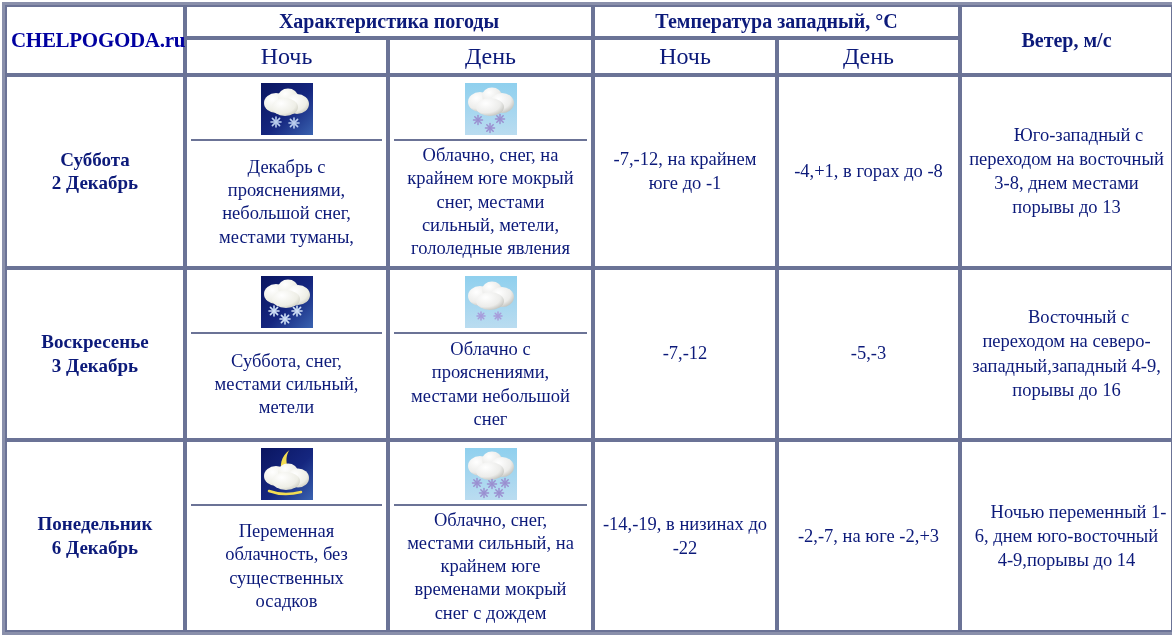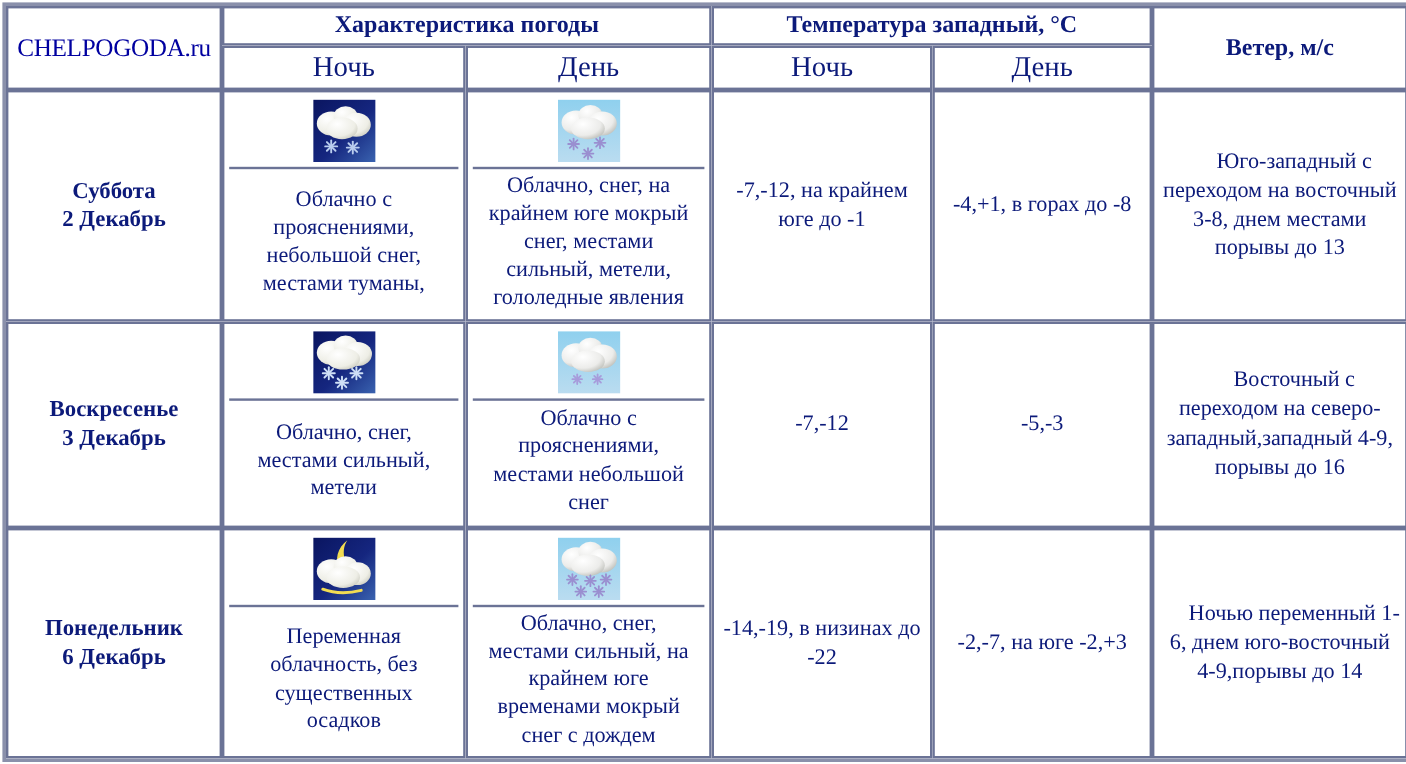--- a/index.html
+++ b/index.html
@@ -47,21 +47,21 @@
     font-size: 20px;
     color: #0c1a7a;
     letter-spacing: 0px;
   }
   .hdr-sub {
     font-weight: normal;
     font-size: 24px;
     color: #0c1a7a;
   }
   .brand {
-    font-weight: normal;
+    font-weight: bold;
     font-size: 21px;
     color: #0000a0;
     letter-spacing: -0.3px;
     white-space: nowrap;
   }
 
   
   .daycell {
     font-weight: bold;
     font-size: 19px;
@@ -192,21 +192,21 @@
                   <g transform="translate(33,40)">
                     <line x1="-5" y1="0" x2="5" y2="0"></line>
                     <line x1="0" y1="-5" x2="0" y2="5"></line>
                     <line x1="-3.6" y1="-3.6" x2="3.6" y2="3.6"></line>
                     <line x1="-3.6" y1="3.6" x2="3.6" y2="-3.6"></line>
                   </g>
                 </g>
               </svg>
             </div>
             <div class="text-box">
-              <span class="desc-text">Облачно с прояснениями, небольшой снег, местами туманы,</span>
+              <span class="desc-text">Декабрь с прояснениями, небольшой снег, местами туманы,</span>
             </div>
           </div>
         </td>
         <td class="desc-cell">
           <div class="desc-inner">
             <div class="icon-box">
               <svg class="wicon" viewBox="0 0 52 52">
                 <defs>
                   <linearGradient id="dg1" x1="0" y1="0" x2="0" y2="1">
                     <stop offset="0%" stop-color="#8fd0ee"></stop>
@@ -295,21 +295,21 @@
                   <g transform="translate(24,43)">
                     <line x1="-5" y1="0" x2="5" y2="0"></line>
                     <line x1="0" y1="-5" x2="0" y2="5"></line>
                     <line x1="-3.6" y1="-3.6" x2="3.6" y2="3.6"></line>
                     <line x1="-3.6" y1="3.6" x2="3.6" y2="-3.6"></line>
                   </g>
                 </g>
               </svg>
             </div>
             <div class="text-box">
-              <span class="desc-text">Облачно, снег, местами сильный, метели</span>
+              <span class="desc-text">Суббота, снег, местами сильный, метели</span>
             </div>
           </div>
         </td>
         <td class="desc-cell">
           <div class="desc-inner">
             <div class="icon-box">
               <svg class="wicon" viewBox="0 0 52 52">
                 <rect x="0" y="0" width="52" height="52" fill="url(#dg1)"></rect>
                 <g fill="url(#cl2)">
                   <ellipse cx="15" cy="20" rx="12" ry="10"></ellipse>

